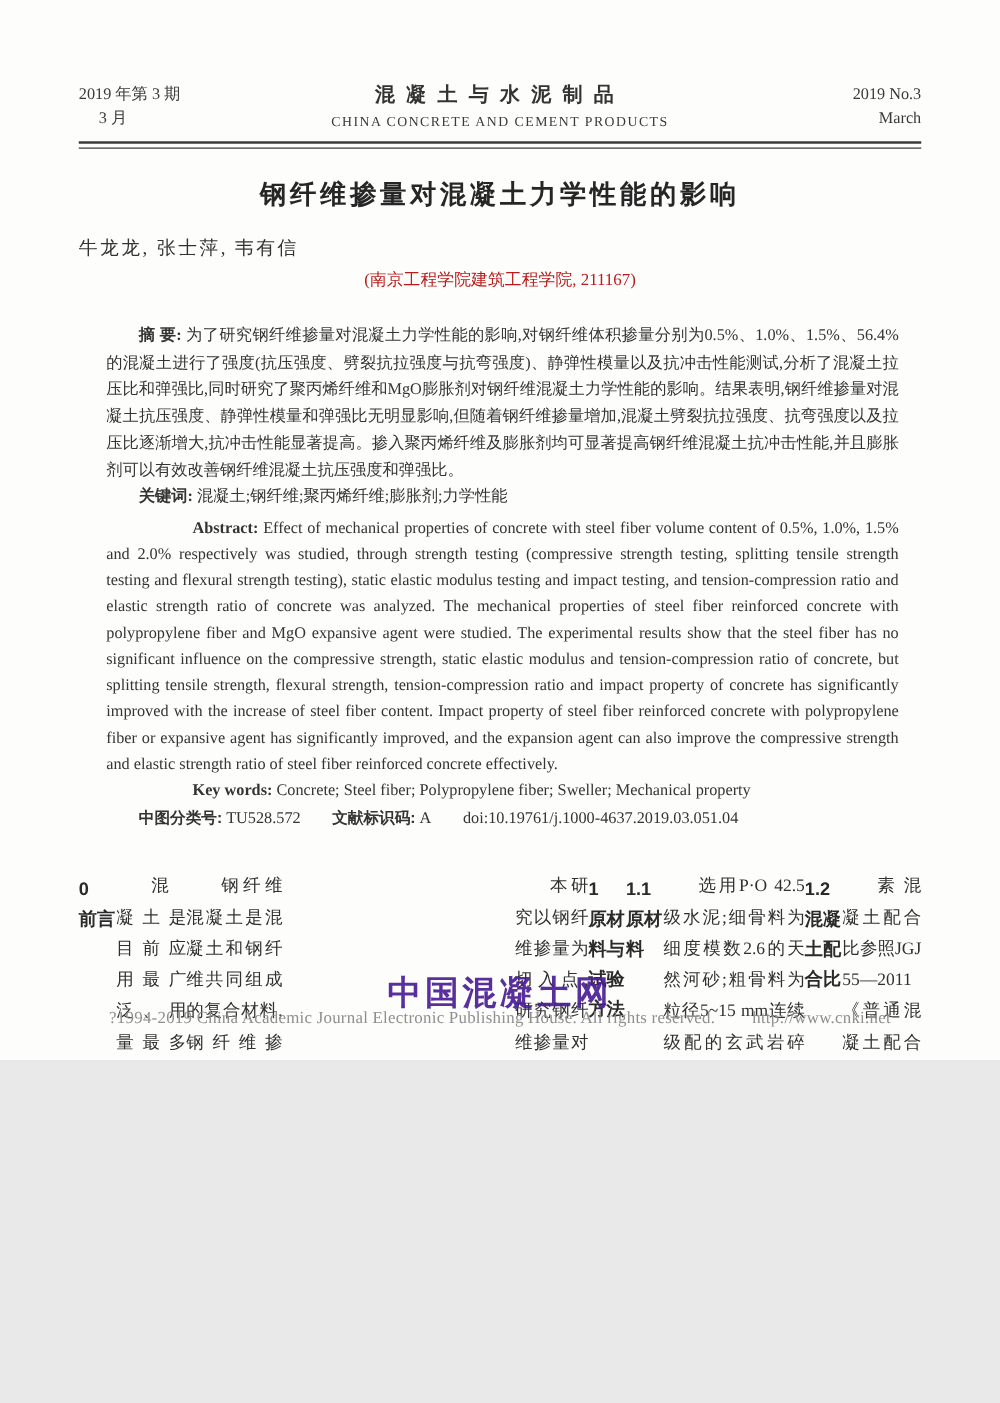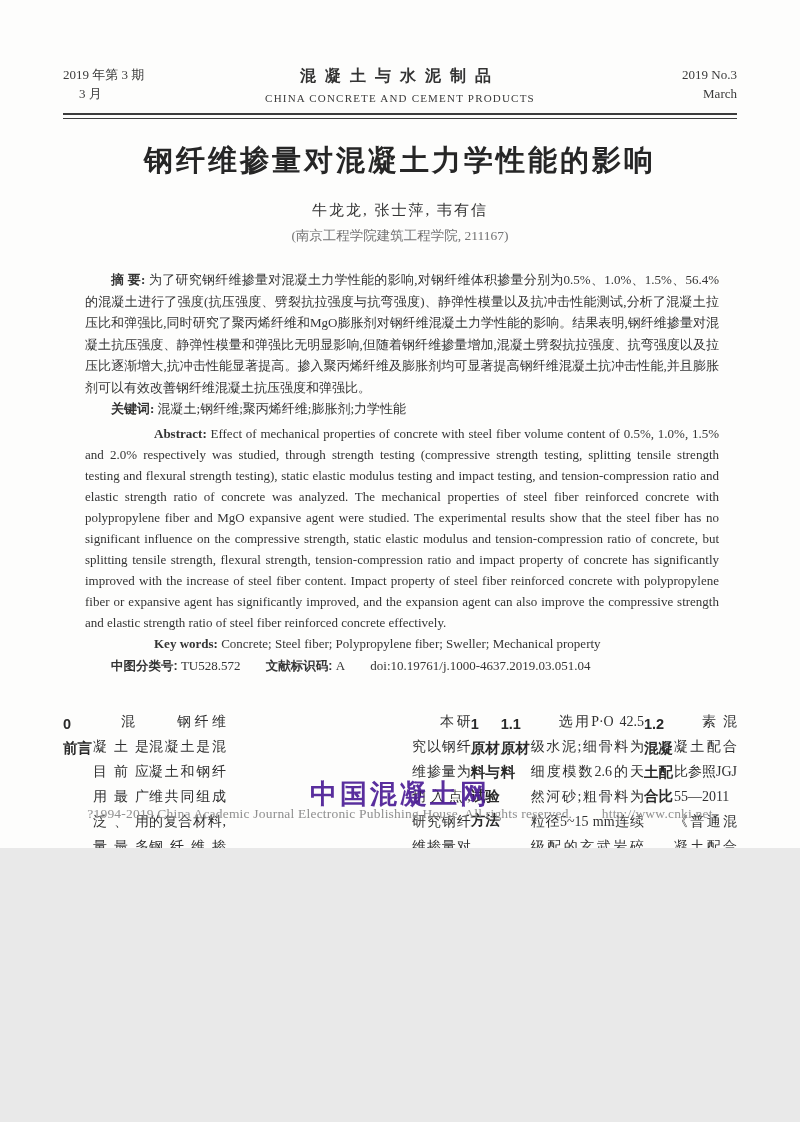--- a/index.html
+++ b/index.html
@@ -15,25 +15,25 @@
   .h-left{width:150px;font-size:13px;line-height:1.45;color:#3a3a3a;}
   .h-left .l2{padding-left:16px;}
   .h-center{flex:1;text-align:center;}
   .h-center .zh{font-size:16px;font-weight:bold;letter-spacing:9px;color:#333;}
   .h-center .en{font-size:11px;letter-spacing:1.2px;margin-top:5px;color:#3a3a3a;}
   .h-right{width:150px;font-size:13px;line-height:1.45;text-align:right;color:#3a3a3a;}
   .rule{margin-top:9px;height:3px;border-top:2.5px solid #3c3c3c;border-bottom:1.5px solid #3c3c3c;}
 
   
   .title{
-    text-align:center;margin-top:22px;font-size:29px;font-weight:bold;letter-spacing:3px;
+    text-align:center;margin-top:22px;font-size:21px;font-weight:bold;letter-spacing:3px;
     color:#262626;font-family:"Liberation Sans","DejaVu Sans",sans-serif;
   }
-  .authors{text-align:center;margin-top:20px;font-size:15px;letter-spacing:2px;color:#333;}
-  .affiliation{text-align:center;margin-top:7px;font-size:13.5px;color:#737373;}
+  .authors{margin-top:20px;font-size:15px;letter-spacing:2px;color:#333;}
+  .affiliation{text-align:center;margin-top:7px;font-size:13.5px;color:#b91c1c;}
 
   
   .abs-block{margin:24px 18px 0 22px;font-size:13px;color:#343434;}
   .abs-zh{line-height:21.5px;text-align:justify;text-indent:2em;}
   .abs-zh .lbl,.kw-zh .lbl{font-weight:bold;}
   .kw-zh{line-height:21.5px;text-indent:2em;}
   .abs-en{line-height:21px;text-align:justify;text-indent:2em;margin-top:3px;}
   .abs-en .lbl,.kw-en .lbl{font-weight:bold;margin-left:43px;}
   .kw-en{line-height:21px;text-indent:2em;}
   .cls-line{line-height:21px;text-indent:2em;margin-top:1px;}

